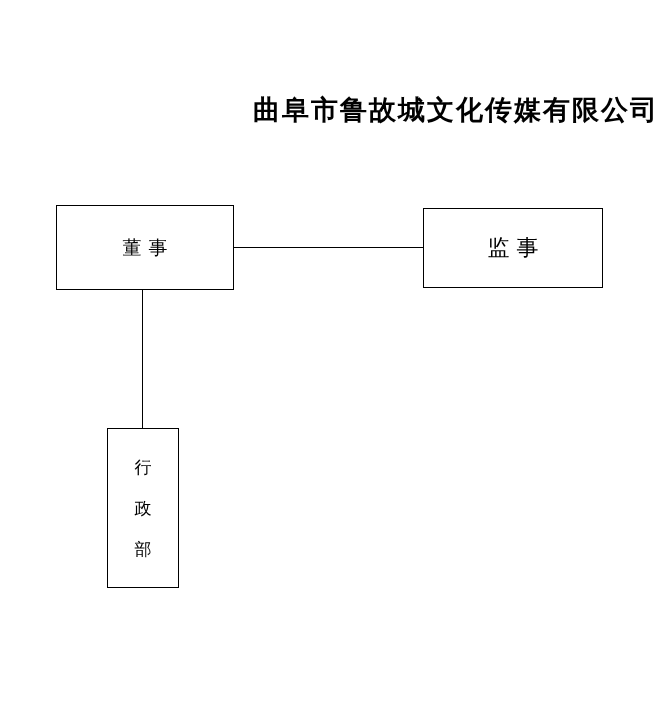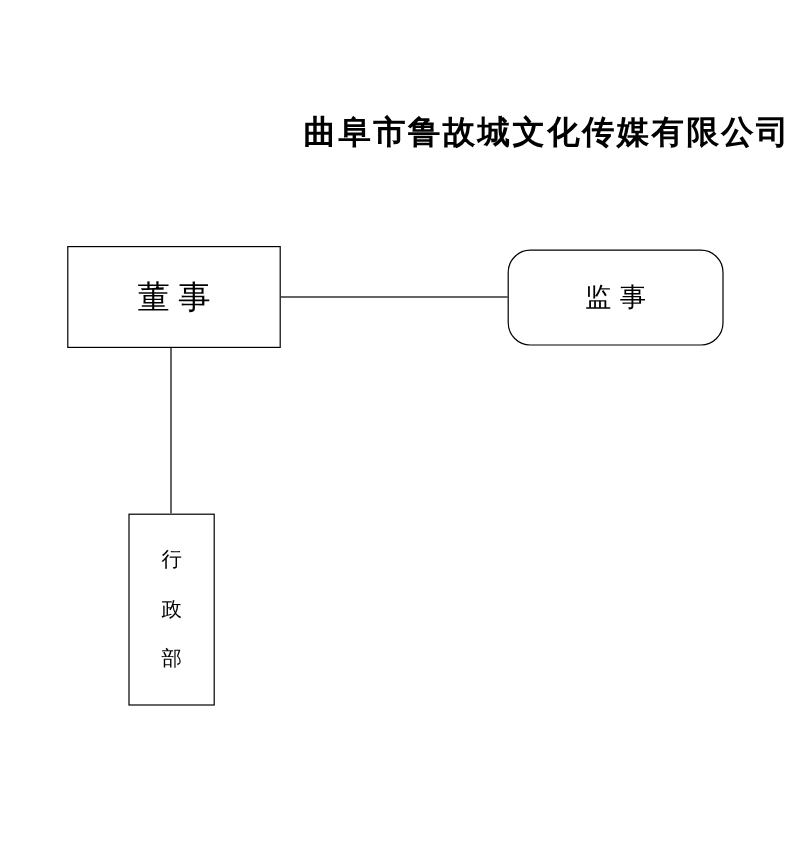--- a/index.html
+++ b/index.html
@@ -56,33 +56,32 @@
   }
 
   
   #node-director {
     left: 56px;
     top: 205px;
     width: 178px;
     height: 85px;
   }
   #node-director .node-label {
-    font-size: 27px;
+    font-size: 19px;
     letter-spacing: 7px;
     text-indent: 7px;
     text-align: right;
   }
 
   
   #node-supervisor {
     left: 423px;
     top: 208px;
     width: 180px;
     height: 80px;
-    border-radius: 19px;
   }
   #node-supervisor .node-label {
     font-size: 22px;
     letter-spacing: 7px;
     text-indent: 7px;
   }
 
   
   #node-admin {
     left: 107px;

